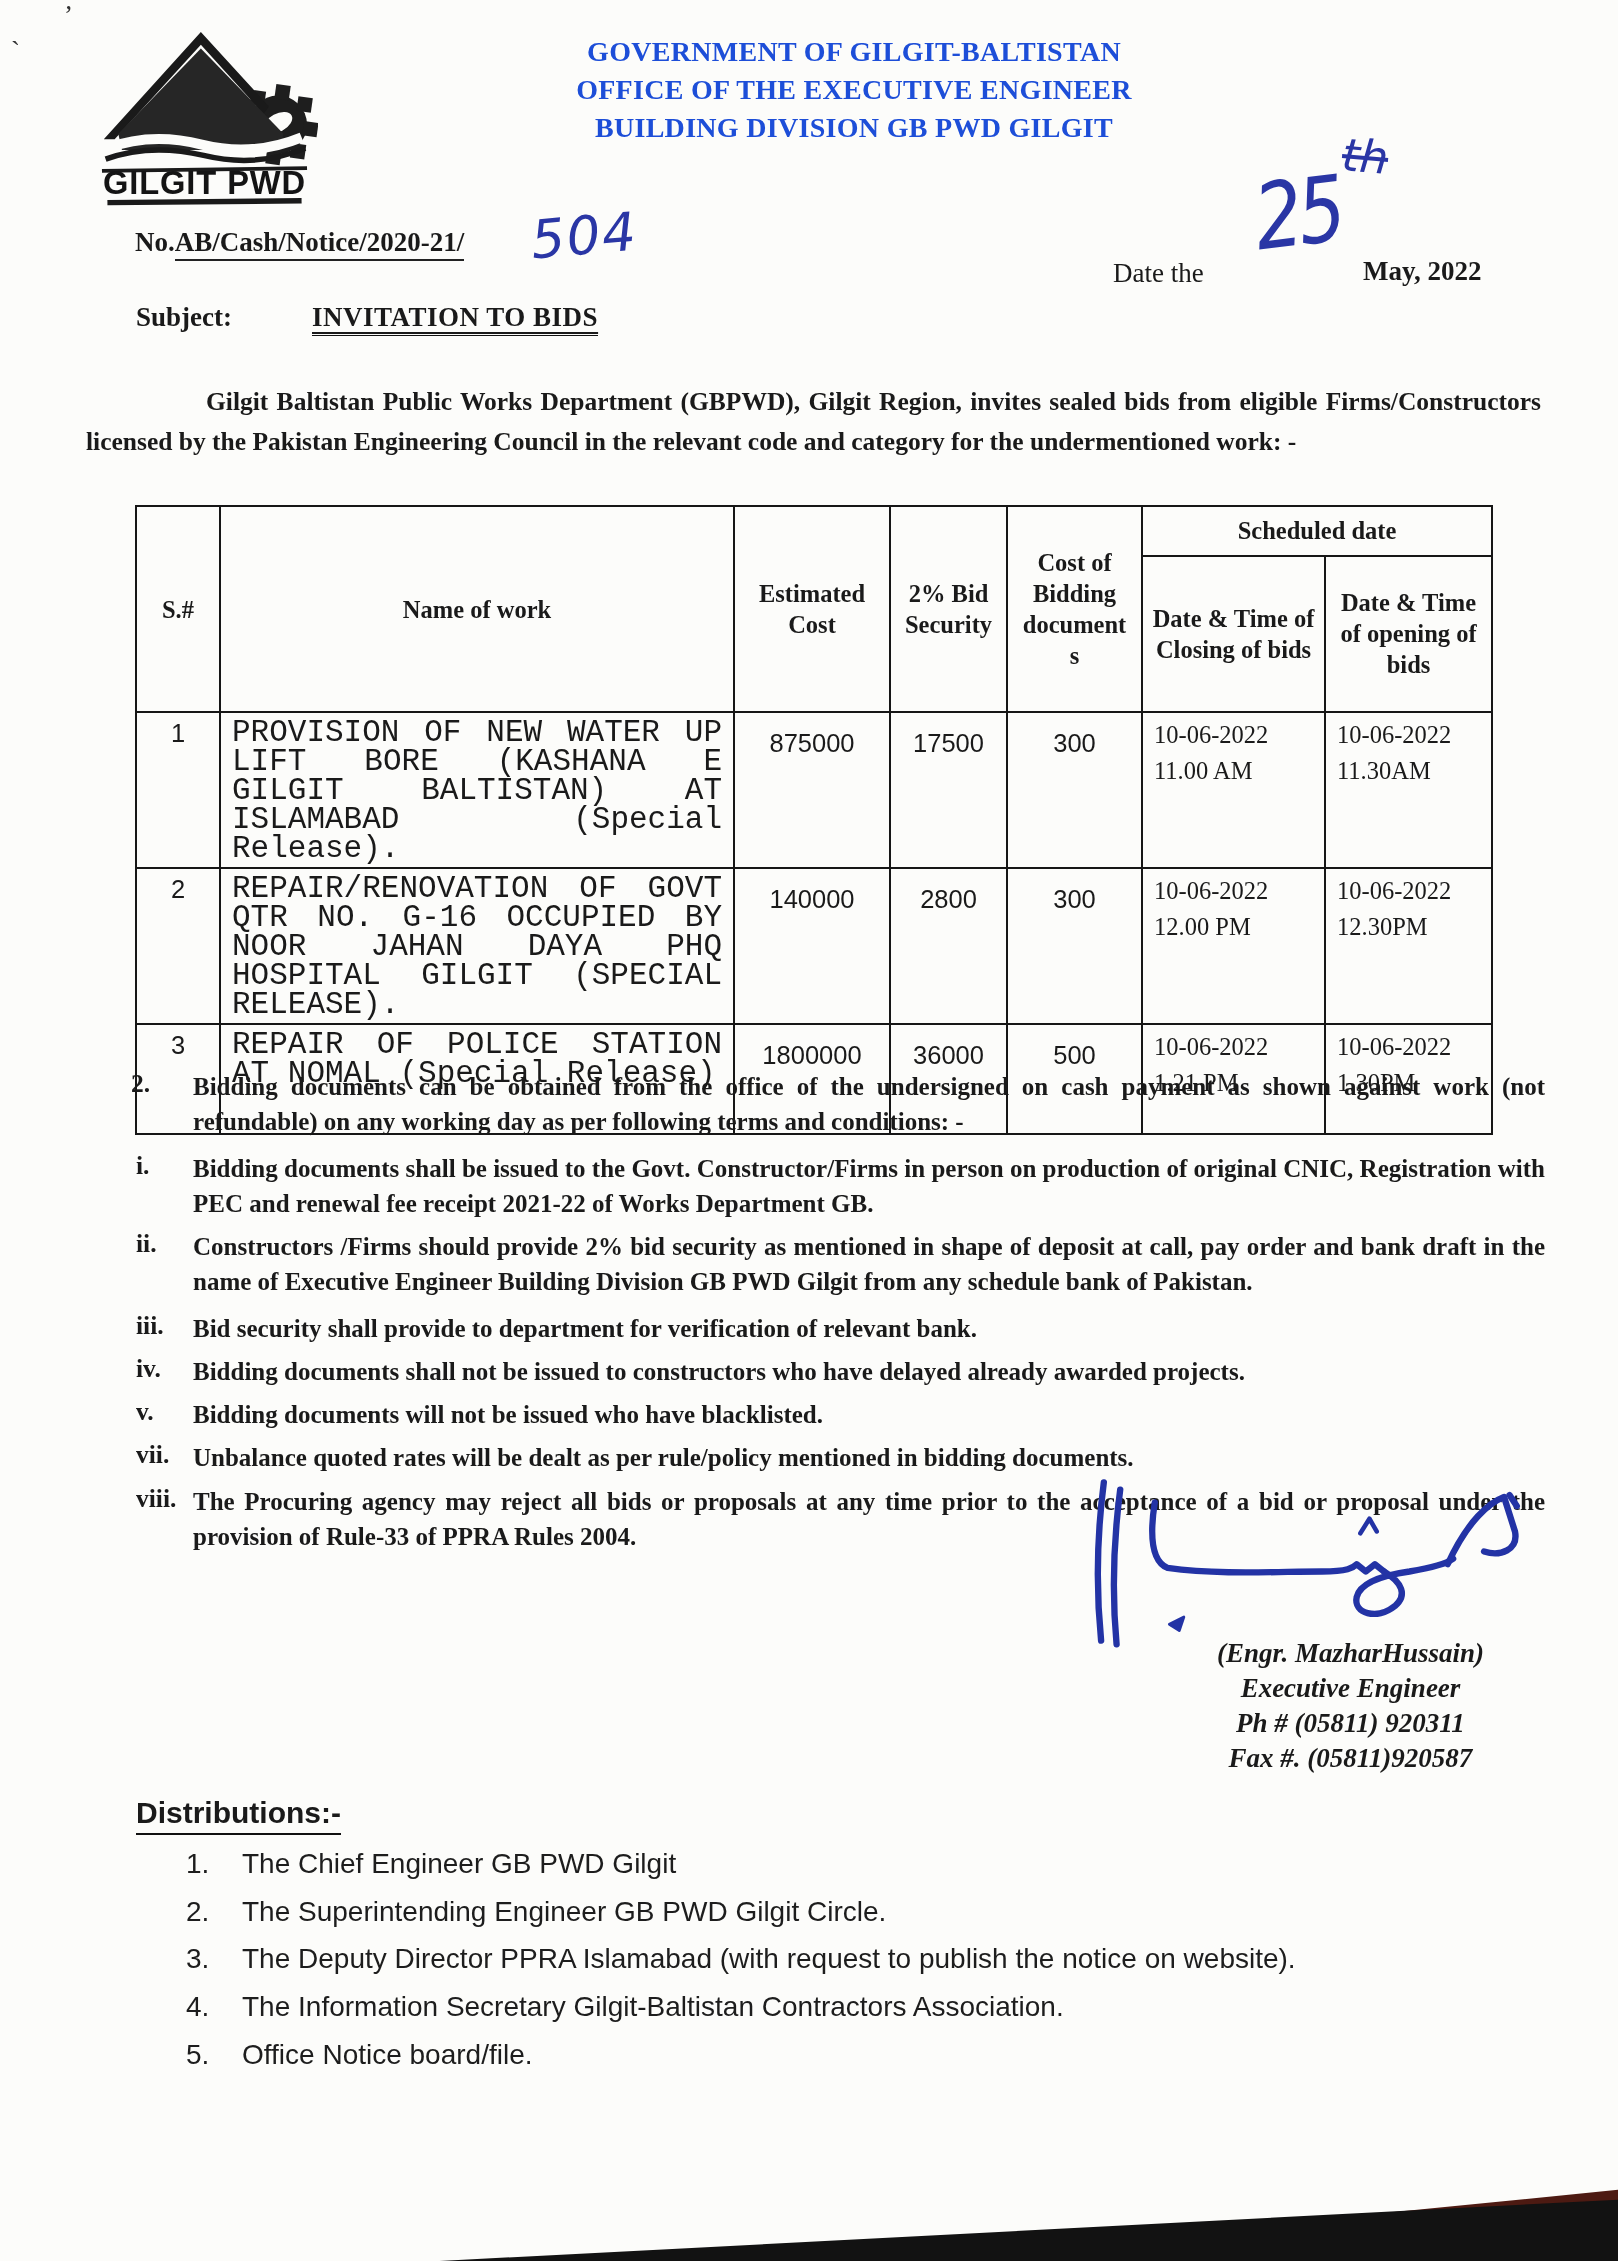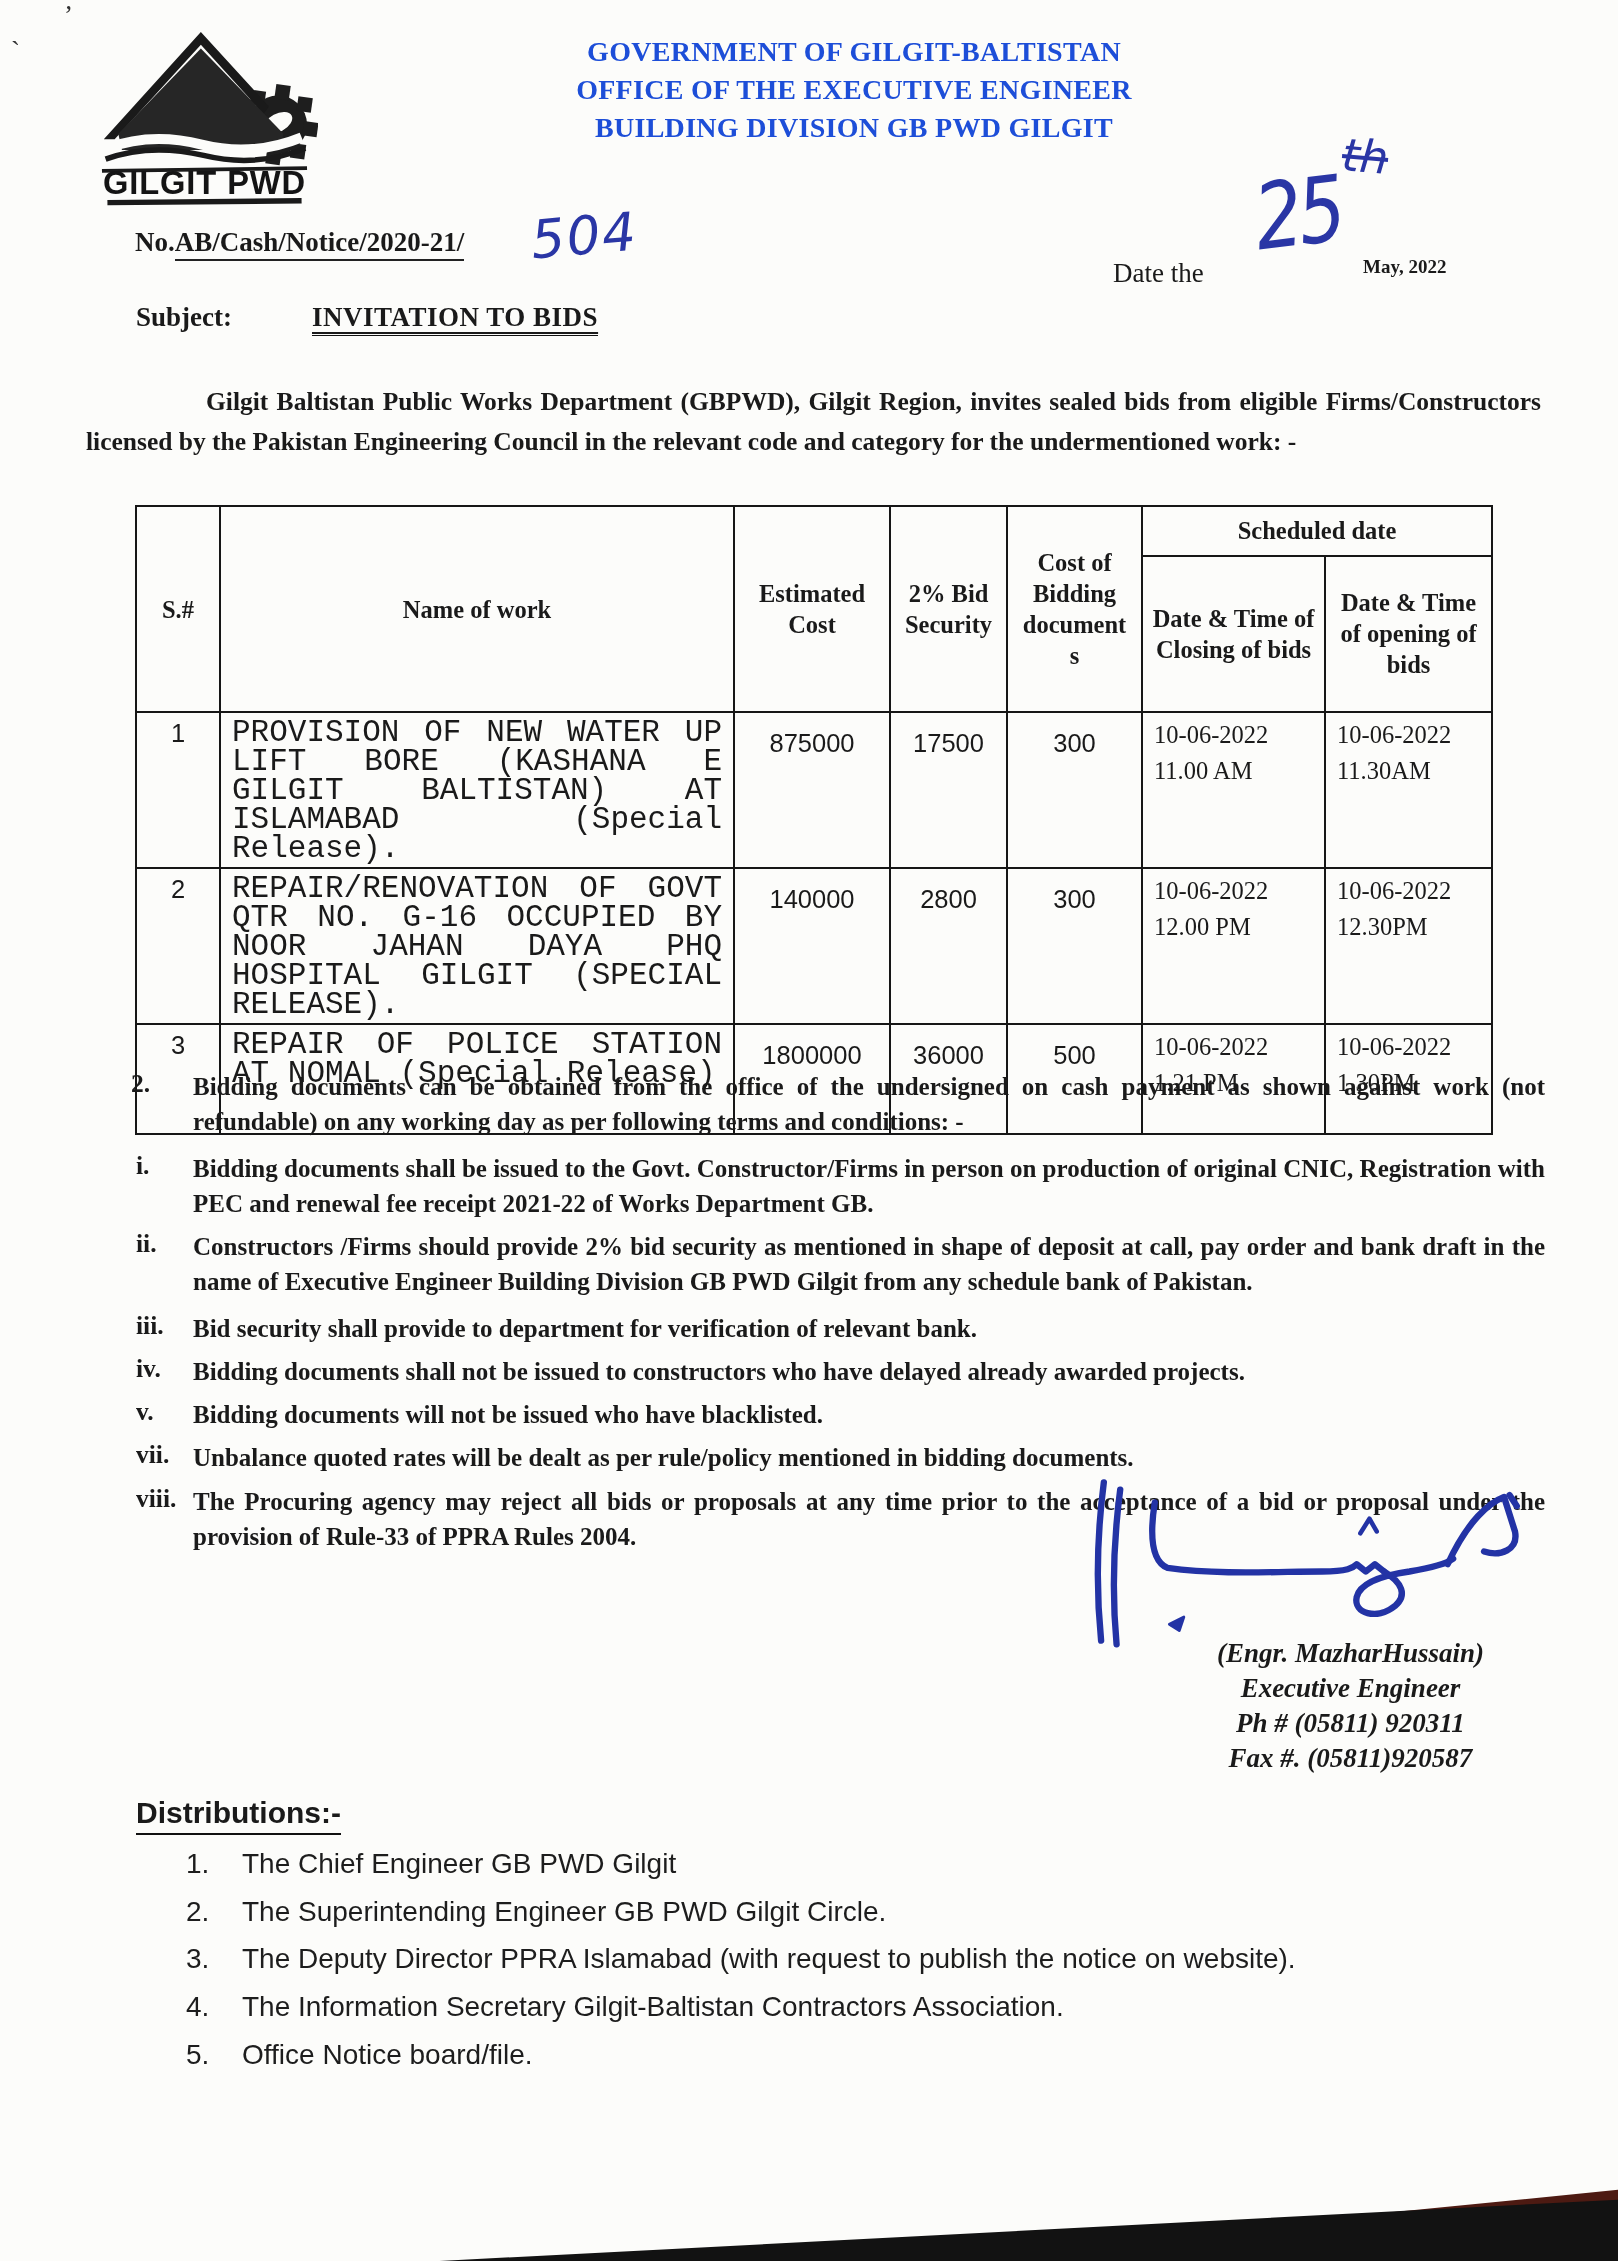--- a/index.html
+++ b/index.html
@@ -19,21 +19,21 @@
     position:absolute;left:545px;top:33px;width:618px;text-align:center;
     font-weight:bold;font-size:28px;line-height:38px;letter-spacing:0.3px;color:#1d4ed8;
   }
 
   
   .ref-line{position:absolute;left:135px;top:227px;font-size:27px;font-weight:bold;white-space:nowrap;}
   .ref-line .uv{border-bottom:2.7px solid #222;padding-bottom:1.8px;}
   .hand{color:#2a36a5;font-family:"DejaVu Sans",sans-serif;font-style:italic;}
   .hand-504{position:absolute;left:531px;top:205px;font-size:53px;transform:rotate(-5deg);letter-spacing:1.8px;}
   .date-label{position:absolute;left:1113px;top:258px;font-size:27px;font-weight:normal;}
-  .date-value{position:absolute;left:1363px;top:256px;font-size:19px;font-weight:bold;}
+  .date-value{position:absolute;left:1363px;top:256px;font-size:27px;font-weight:bold;}
   .hand-25{position:absolute;left:1244px;top:136px;transform:rotate(-7deg);}
   .hand-25 .day{font-size:91px;letter-spacing:-5.5px;display:inline-block;transform:scaleX(.82);}
   .hand-25 .suffix{font-size:45px;display:inline-block;vertical-align:64px;
     text-decoration:line-through;text-decoration-thickness:3.6px;transform:rotate(12deg);margin-left:-1.8px;}
 
   
   .subject{position:absolute;left:136px;top:302px;font-size:27px;font-weight:bold;text-align:center;}
   .subject .lbl{margin-right:80px;}
   .subject .val{border-bottom:1.8px solid #111;padding-bottom:2.7px;text-decoration:underline;
     text-decoration-thickness:1.8px;text-underline-offset:6.4px;letter-spacing:0.5px;}

